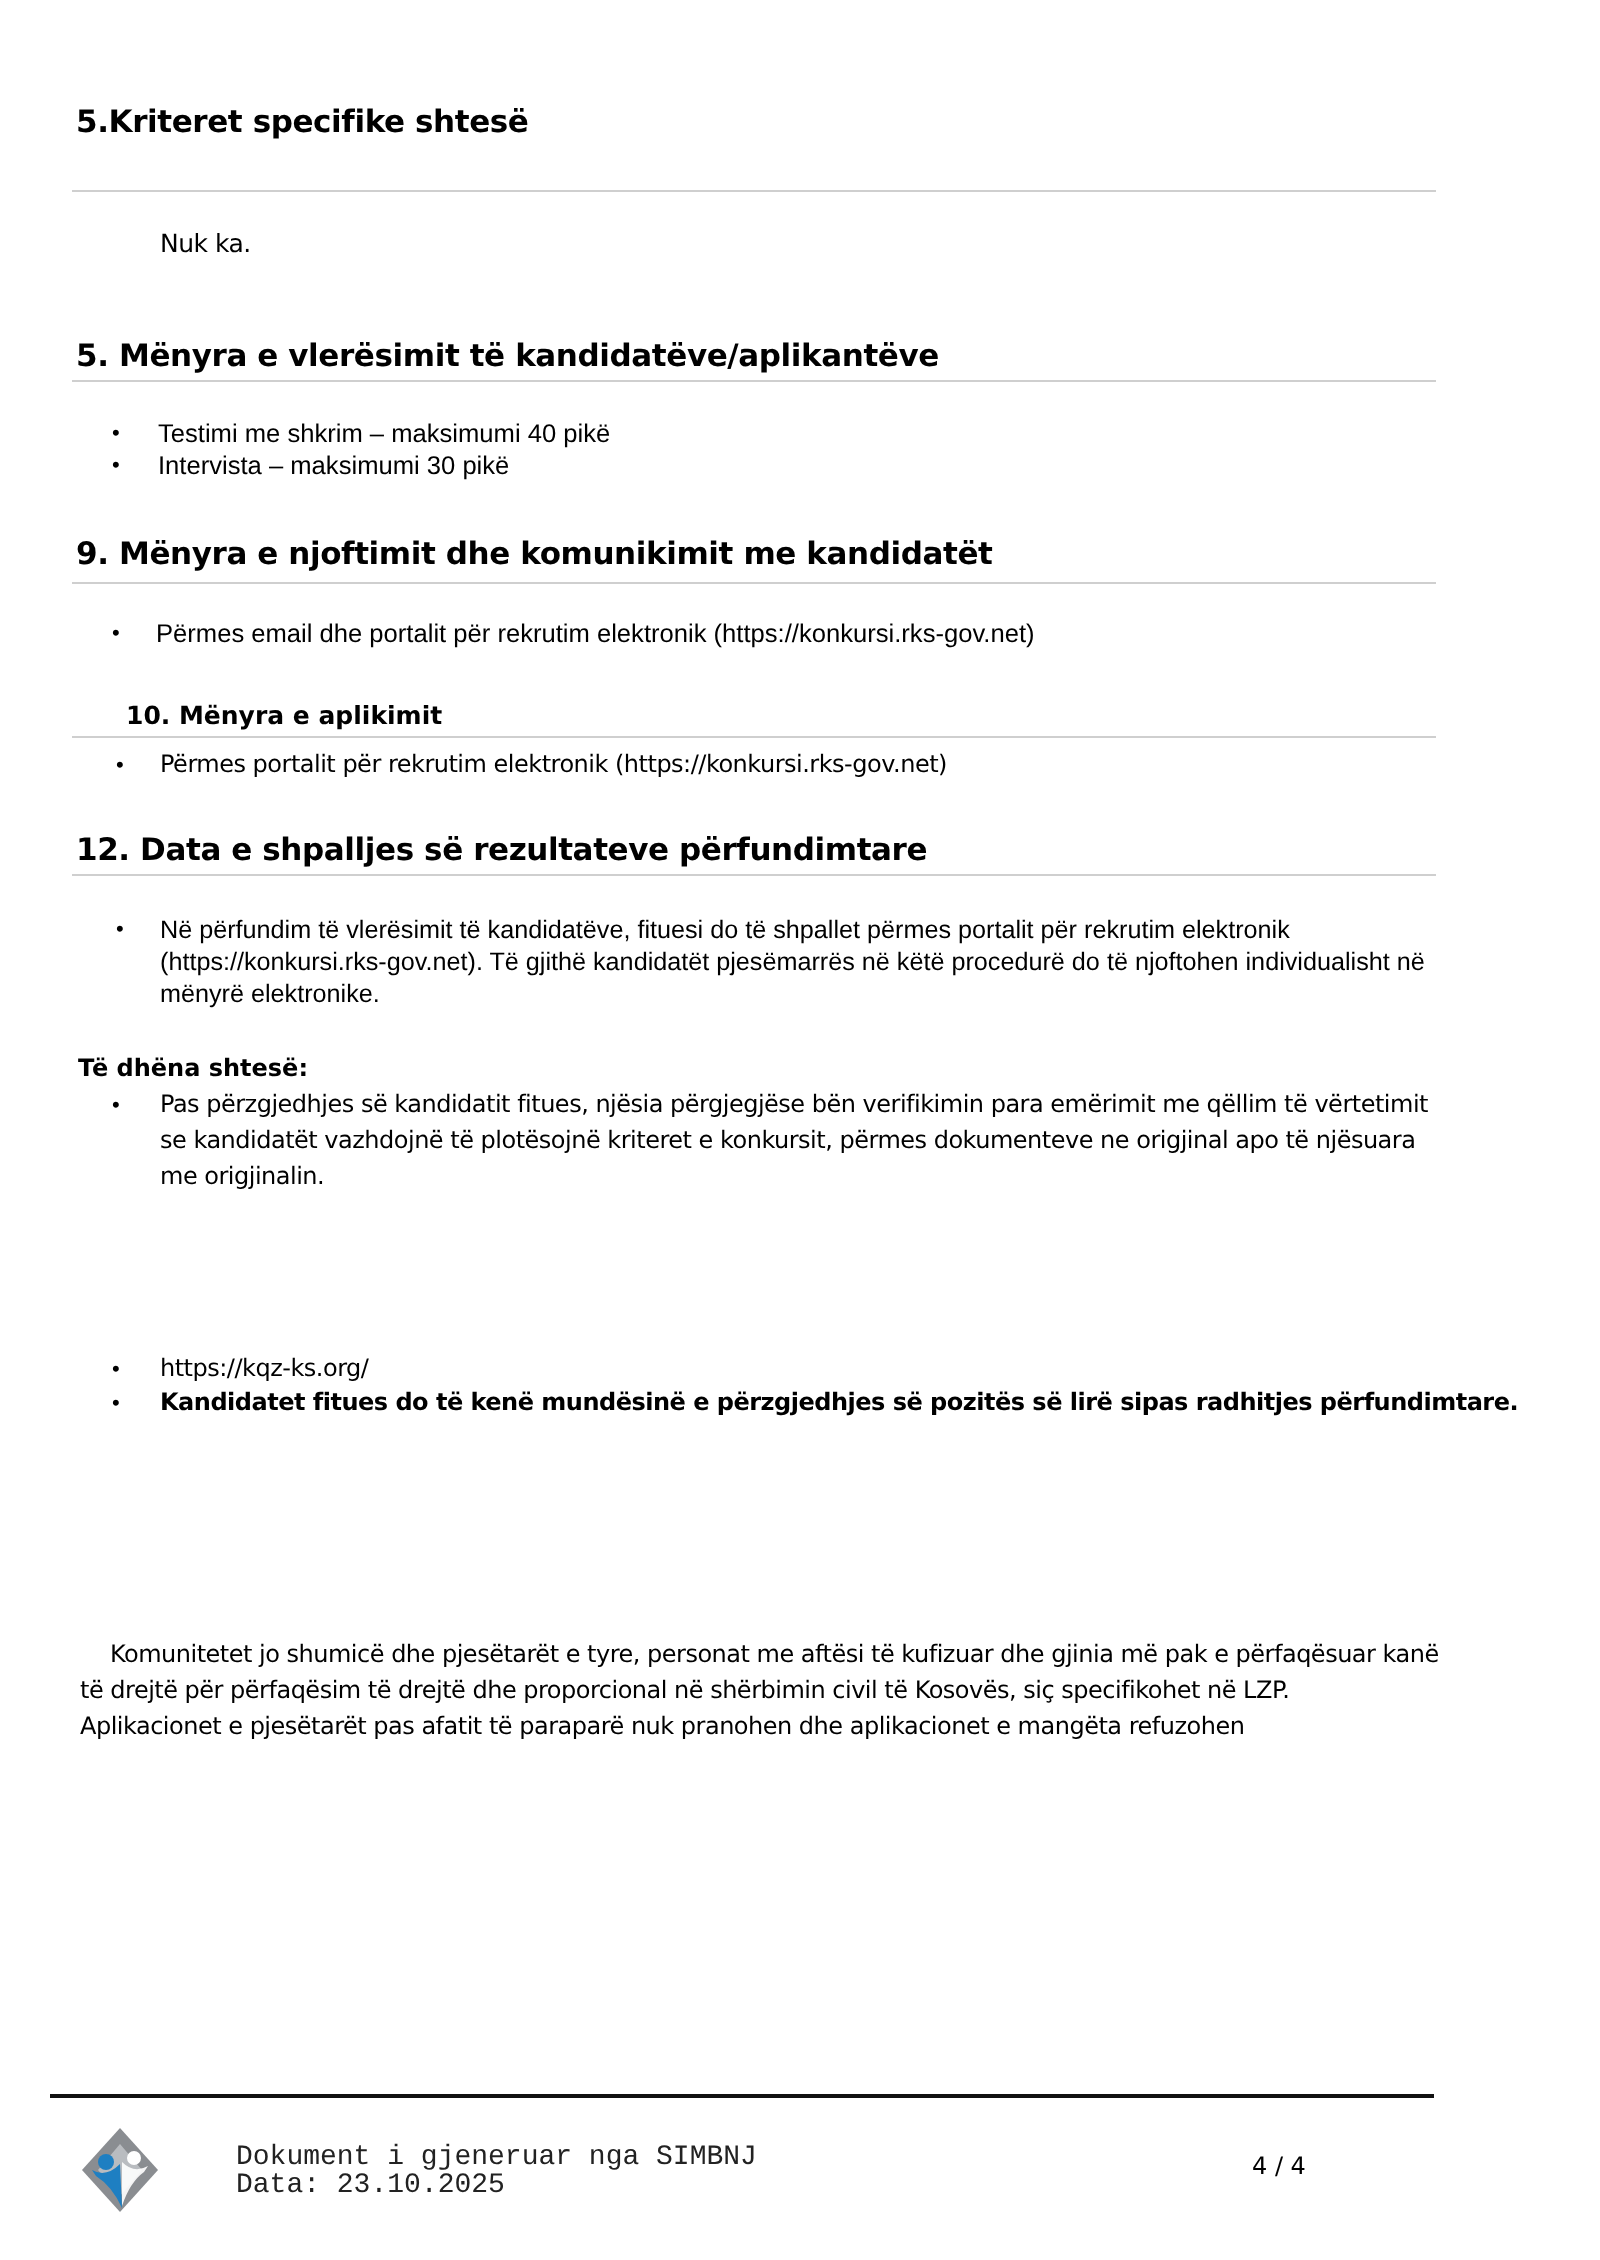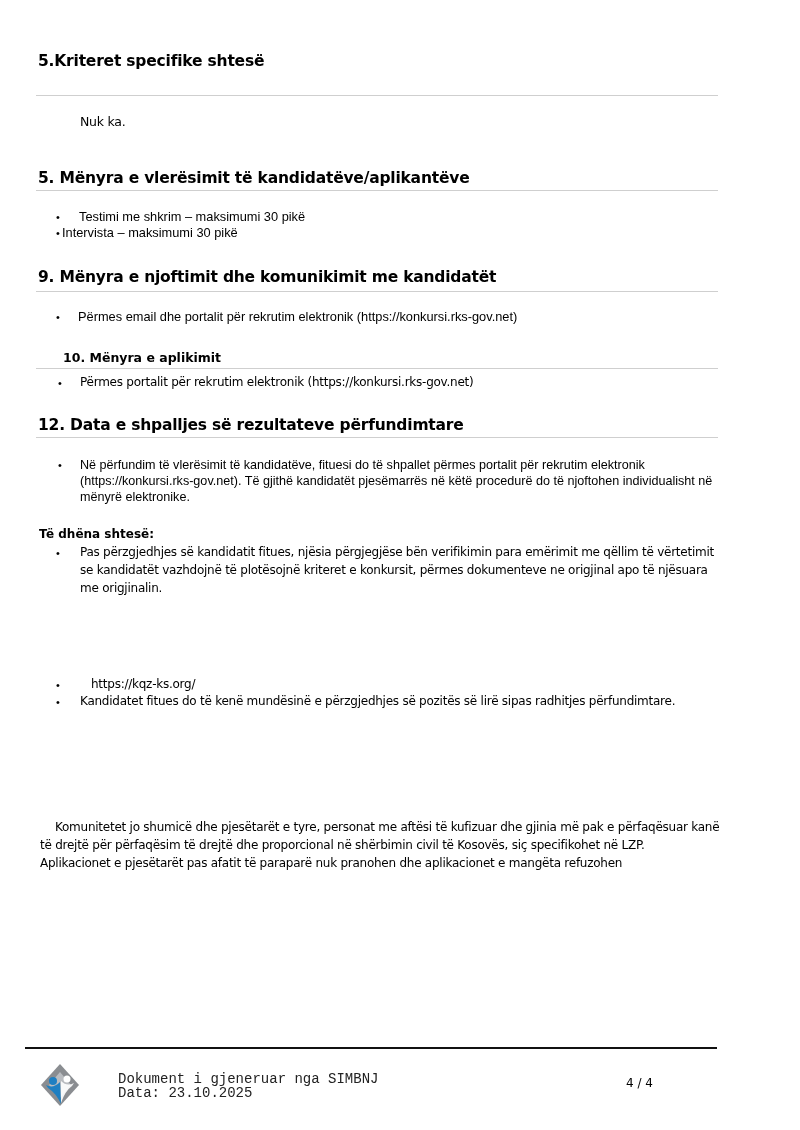--- a/index.html
+++ b/index.html
@@ -19,23 +19,23 @@
 </head>
 <body>
 
 <div class="abs h-main" style="left:38px; top:52px;">5.Kriteret specifike shtesë</div>
 <div class="rule" style="top:95px;"></div>
 <div class="abs txt-sans" style="left:80px; top:113px; font-size:12.5px;">Nuk ka.</div>
 
 <div class="abs h-main" style="left:38px; top:169px;">5. Mënyra e vlerësimit të kandidatëve/aplikantëve</div>
 <div class="rule" style="top:190px;"></div>
 <div class="bullet txt-arial" style="left:56px; top:209px;">•</div>
-<div class="li txt-arial" style="left:79px; top:209px;">Testimi me shkrim – maksimumi 30 pikë</div>
+<div class="li txt-arial" style="left:79px; top:209px;">Testimi me shkrim – maksimumi 40 pikë</div>
 <div class="bullet txt-arial" style="left:56px; top:225px;">•</div>
-<div class="li txt-arial" style="left:62px; top:225px;">Intervista – maksimumi 30 pikë</div>
+<div class="li txt-arial" style="left:79px; top:225px;">Intervista – maksimumi 30 pikë</div>
 
 <div class="abs h-main" style="left:38px; top:268px;">9. Mënyra e njoftimit dhe komunikimit me kandidatët</div>
 <div class="rule" style="top:291px;"></div>
 <div class="bullet txt-arial" style="left:56px; top:309px;">•</div>
 <div class="li txt-arial" style="left:78px; top:309px;">Përmes email dhe portalit për rekrutim elektronik (https://konkursi.rks-gov.net)</div>
 
 <div class="abs h-small" style="left:39px; top:350px;margin-left:24px;">10. Mënyra e aplikimit</div>
 <div class="rule" style="top:368px;"></div>
 <div class="bullet txt-arial" style="left:58px; top:375px;">•</div>
 <div class="li txt-sans" style="left:80px; top:373px;">Përmes portalit për rekrutim elektronik (https://konkursi.rks-gov.net)</div>
@@ -43,23 +43,23 @@
 <div class="abs h-main" style="left:38px; top:416px;">12. Data e shpalljes së rezultateve përfundimtare</div>
 <div class="rule" style="top:437px;"></div>
 <div class="bullet txt-arial" style="left:58px; top:457px;">•</div>
 <div class="wrap txt-arial" style="left:80px; top:457px; width:640px; font-size:12.6px;">Në përfundim të vlerësimit të kandidatëve, fituesi do të shpallet përmes portalit për rekrutim elektronik (https://konkursi.rks-gov.net). Të gjithë kandidatët pjesëmarrës në këtë procedurë do të njoftohen individualisht në mënyrë elektronike.</div>
 
 <div class="abs h-small" style="left:39px; top:527px; font-size:12px;">Të dhëna shtesë:</div>
 <div class="bullet txt-arial" style="left:56px; top:545px;">•</div>
 <div class="wrap txt-sans" style="left:80px; top:543px; width:640px;">Pas përzgjedhjes së kandidatit fitues, njësia përgjegjëse bën verifikimin para emërimit me qëllim të vërtetimit se kandidatët vazhdojnë të plotësojnë kriteret e konkursit, përmes dokumenteve ne origjinal apo të njësuara me origjinalin.</div>
 
 <div class="bullet txt-arial" style="left:56px; top:677px;">•</div>
-<div class="li txt-sans" style="left:80px; top:675px;margin-left:11px;">https://kqz-ks.org/</div>
+<div class="li txt-sans" style="left:80px; top:675px;">https://kqz-ks.org/</div>
 <div class="bullet txt-arial" style="left:56px; top:694px;">•</div>
-<div class="li txt-sans" style="left:80px; top:692px;">Kandidatet fitues do të kenë mundësinë e përzgjedhjes së pozitës së lirë sipas radhitjes përfundimtare.</div>
+<div class="li txt-sans" style="left:80px; top:692px;font-weight:bold;">Kandidatet fitues do të kenë mundësinë e përzgjedhjes së pozitës së lirë sipas radhitjes përfundimtare.</div>
 
 <div class="li txt-sans" style="left:40px; top:818px;margin-left:15px;">Komunitetet jo shumicë dhe pjesëtarët e tyre, personat me aftësi të kufizuar dhe gjinia më pak e përfaqësuar kanë</div>
 <div class="li txt-sans" style="left:40px; top:836px;">të drejtë për përfaqësim të drejtë dhe proporcional në shërbimin civil të Kosovës, siç specifikohet në LZP.</div>
 <div class="li txt-sans" style="left:40px; top:854px;">Aplikacionet e pjesëtarët pas afatit të paraparë nuk pranohen dhe aplikacionet e mangëta refuzohen</div>
 
 <div class="footer-line"></div>
 <div class="abs" style="left:40px; top:1063px; width:40px; height:44px;">
   <svg width="40" height="44" viewBox="0 0 40 44">
     <polygon points="20,1 39,22 20,43 1,22" fill="#8a8d91"></polygon>
     <polygon points="20,9 31,22 20,35 9,22" fill="#b9bcc0"></polygon>

